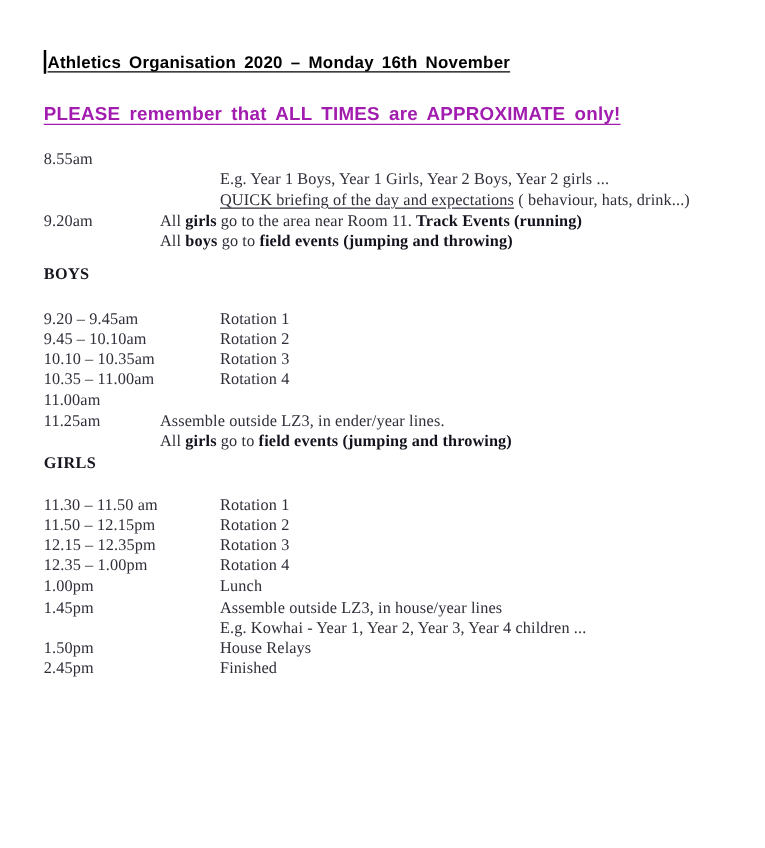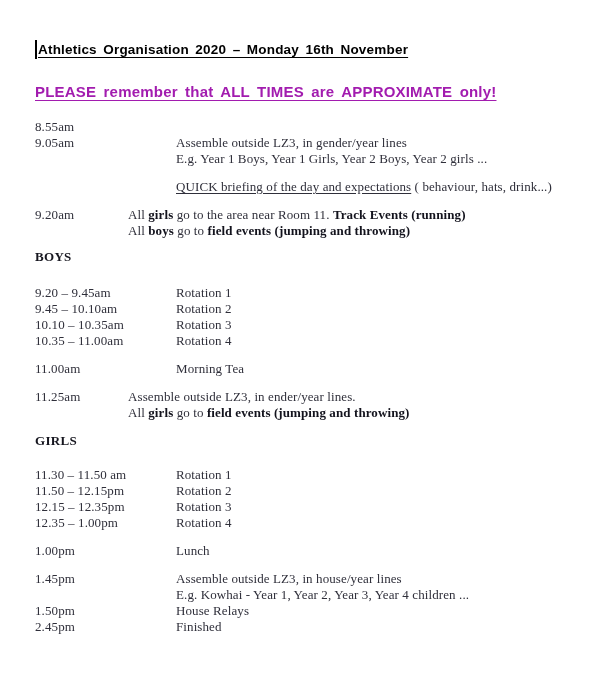--- a/index.html
+++ b/index.html
@@ -49,21 +49,21 @@
   .row { display: flex; align-items: baseline; margin: 0; }
   .row .t { flex: 0 0 141px; width: 141px; }
   .row.narrow .t { flex: 0 0 93px; width: 93px; }
   .row .d { flex: 1 1 auto; white-space: nowrap; }
   .b { font-weight: 700; color: #13131d; }
   .u { text-decoration: underline; text-underline-offset: 2px; }
   .section-heading {
     font-weight: 700; color: #16161f; letter-spacing: 0.3px;
     line-height: 16px;
   }
-  .mt16 { margin-top: 12px; }
+  .mt16 { margin-top: 1px; }
   .mt17 { margin-top: 17px; }
   .mt10 { margin-top: 10px; }
   .mt20 { margin-top: 20px; }
   .mt1  { margin-top: 18px; }
 </style>
 </head>
 <body>
 
 <div class="page">
 
@@ -71,24 +71,20 @@
     <span class="cursor"></span>
     <h1 class="doc-title">Athletics Organisation 2020 – Monday 16th November</h1>
   </div>
 
   <h2 class="doc-subtitle">PLEASE remember that ALL TIMES are APPROXIMATE only!</h2>
 
   <div class="row mt17">
     <span class="t">8.55am</span>
   </div>
 
-  <div class="row">
-    <span class="t">9.05am</span>
-    <span class="d">Assemble outside LZ3, in gender/year lines</span>
-  </div>
 
   <div class="row">
     <span class="t"></span>
     <span class="d">E.g. Year 1 Boys, Year 1 Girls, Year 2 Boys, Year 2 girls ...</span>
   </div>
 
   <div class="row mt16">
     <span class="t"></span>
     <span class="d"><span class="u">QUICK briefing of the day and expectations</span><span> ( behaviour, hats, drink...)</span></span>
   </div>
@@ -116,21 +112,20 @@
     <span class="t">10.10 – 10.35am</span>
     <span class="d">Rotation 3</span>
   </div>
   <div class="row">
     <span class="t">10.35 – 11.00am</span>
     <span class="d">Rotation 4</span>
   </div>
 
   <div class="row mt16">
     <span class="t">11.00am</span>
-    <span class="d">Morning Tea</span>
   </div>
 
   <div class="row narrow mt16">
     <span class="t">11.25am</span>
     <span class="d">Assemble outside LZ3, in ender/year lines.</span>
   </div>
 
   <div class="row narrow">
     <span class="t"></span>
     <span class="d"><span>All </span><span class="b">girls</span><span> go to </span><span class="b">field events (jumping and throwing)</span></span>

